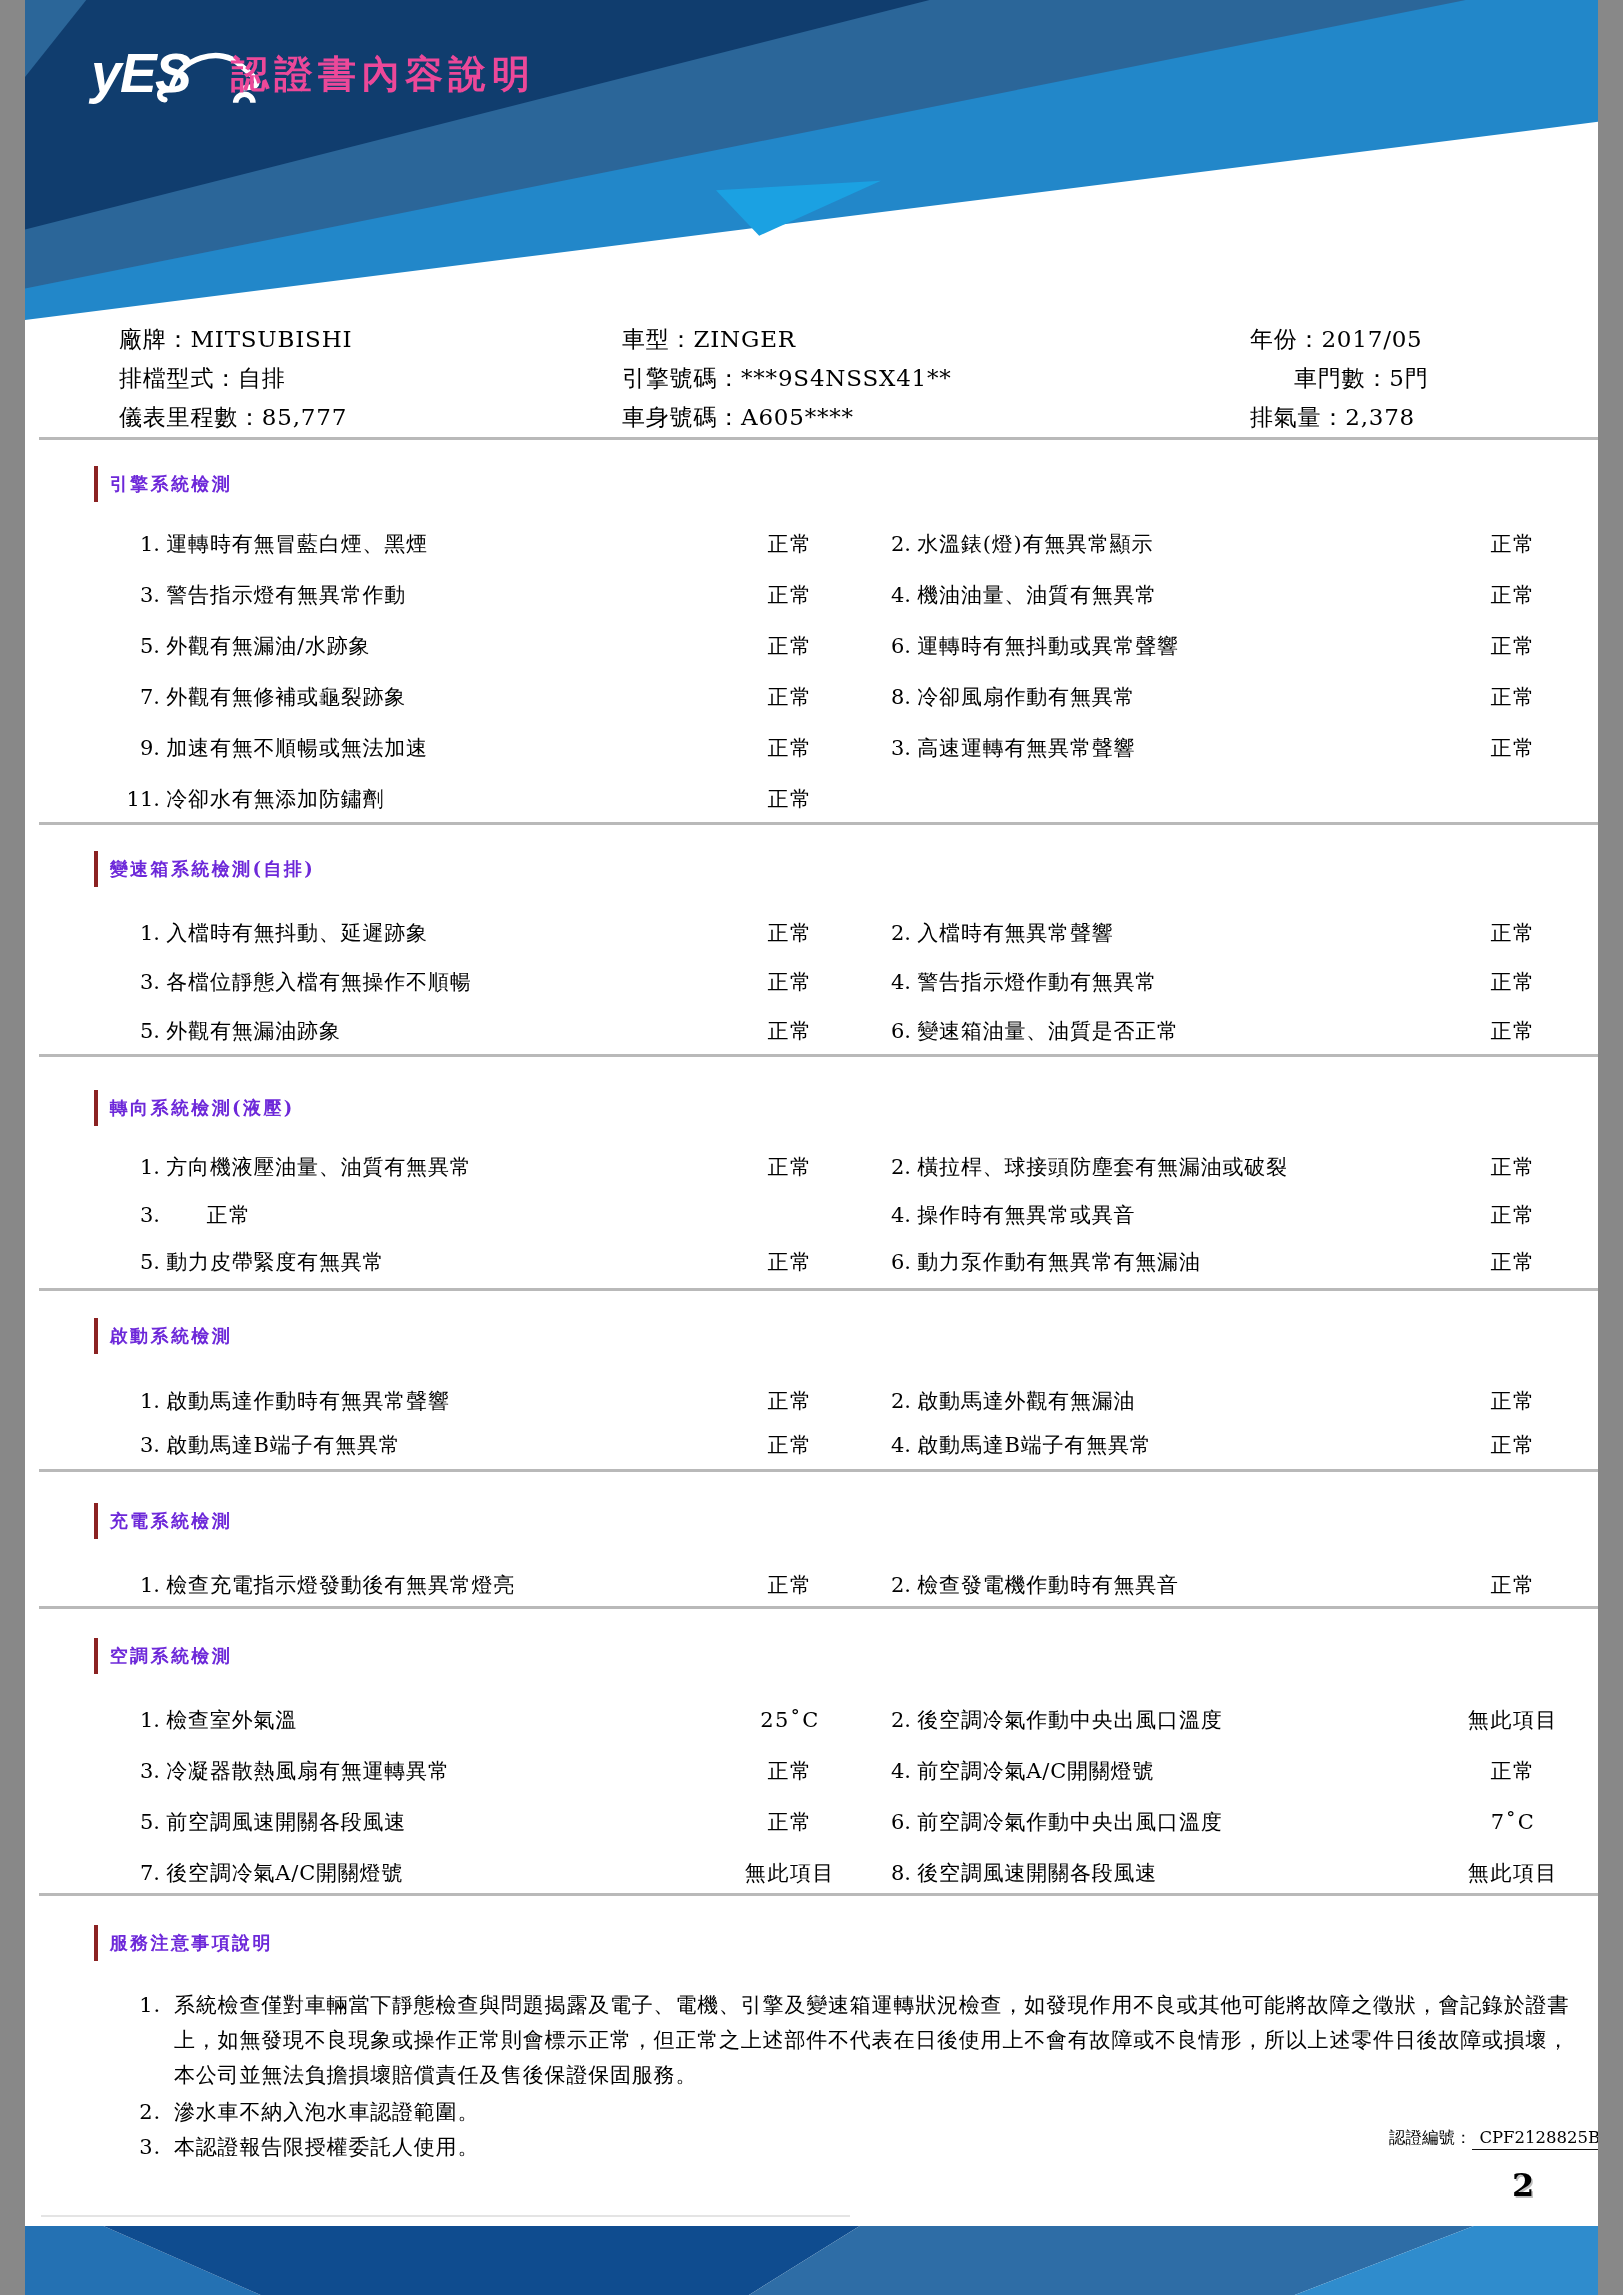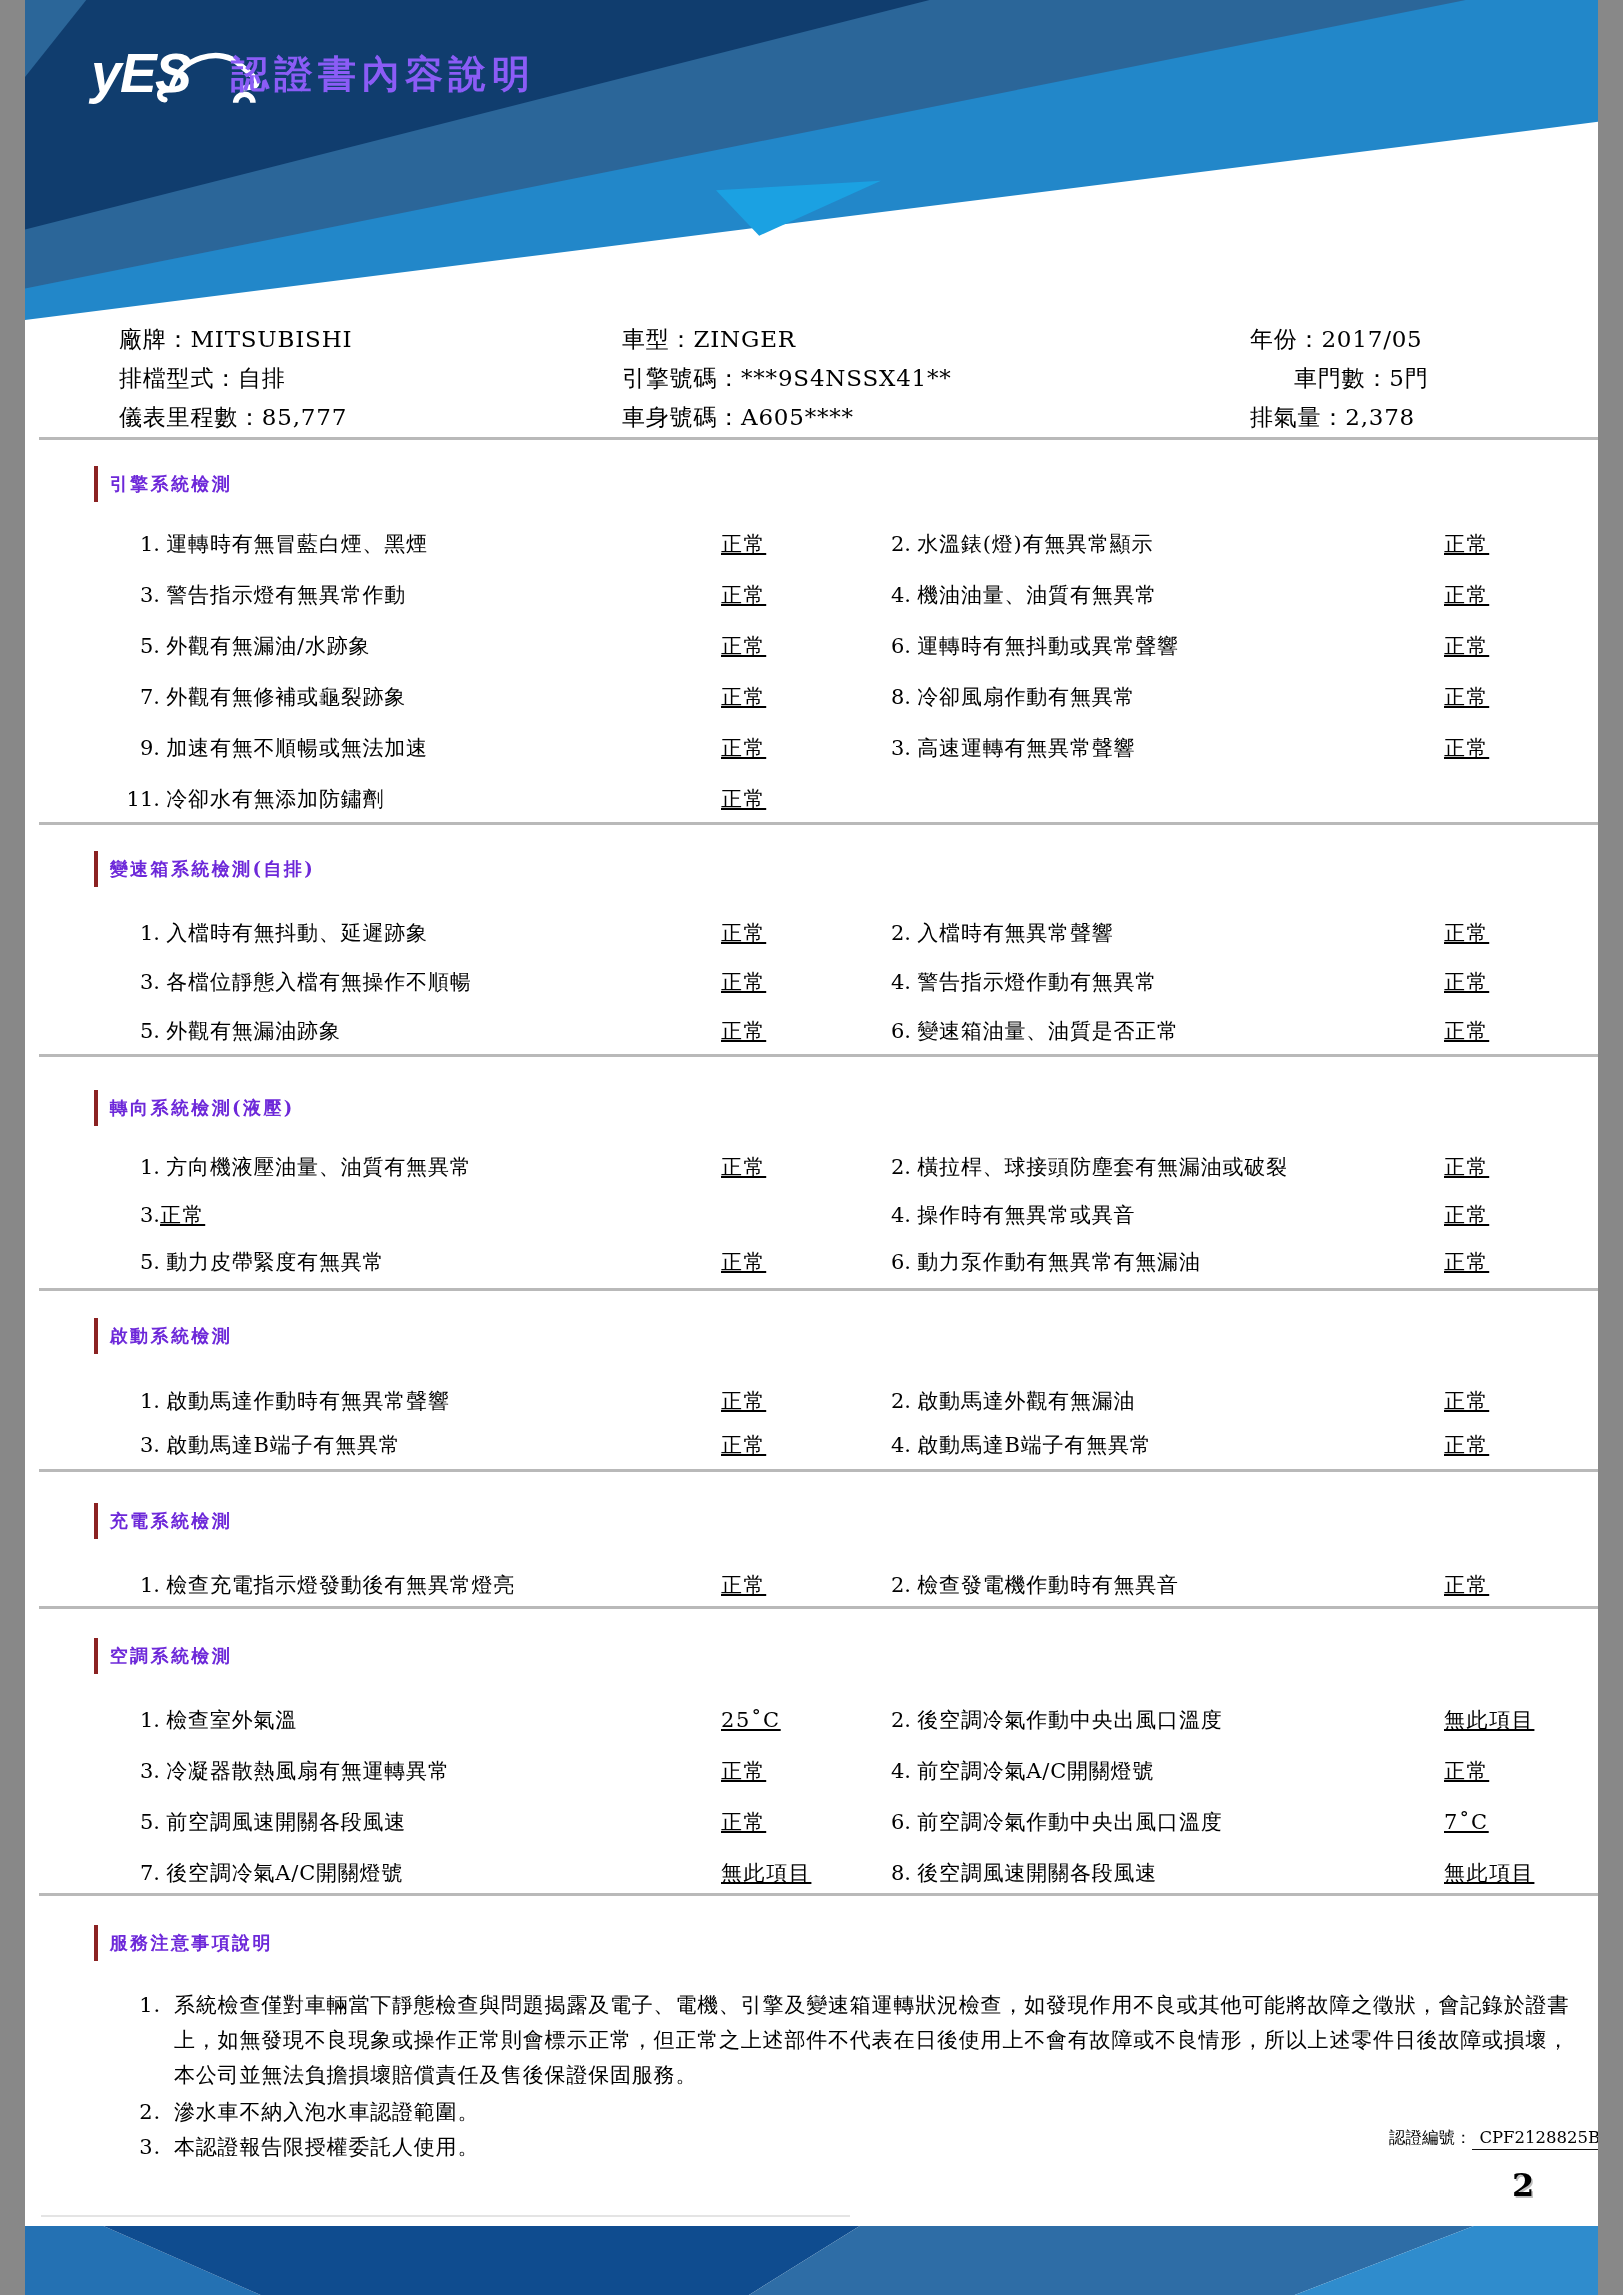--- a/index.html
+++ b/index.html
@@ -11,38 +11,38 @@
   
   .header-svg{position:absolute;top:0;left:0;width:1623px;height:338px;display:block;}
   .logo-text{
     position:absolute;left:66px;top:41px;width:157px;
     font-family:"Liberation Sans","DejaVu Sans",sans-serif;
     font-style:italic;font-weight:700;font-size:55px;color:#fff;letter-spacing:-1.6px;
   }
   .car-swoosh{position:absolute;left:132px;top:35px;width:118px;height:79px;}
   .page-title{
     position:absolute;left:206px;top:49px;
-    font-size:38px;font-weight:700;color:#8b5cf6;letter-spacing:5.5px;
+    font-size:38px;font-weight:700;color:#ec4899;letter-spacing:5.5px;
   }
   
   .info-cell{position:absolute;font-size:23px;letter-spacing:0.8px;white-space:nowrap;}
   
   .divider{position:absolute;left:14px;width:1595px;height:3.1px;background:#b9b9b9;}
   .pre-footer-line{position:absolute;left:15.7px;top:2215px;width:809px;height:2.4px;background:#e4e4e4;}
   
   .sec-title{position:absolute;left:69px;display:flex;align-items:center;height:38px;}
   .sec-bar{width:3.9px;height:36px;background:#8b2222;margin-right:11.8px;flex:none;}
   .sec-text{font-size:18px;color:#6d28d9;letter-spacing:2.4px;font-weight:600;white-space:nowrap;}
   
   .item{position:absolute;display:flex;align-items:flex-start;font-size:21px;line-height:27px;}
   .item.colL{left:94px;width:740px;}
   .item.colR{left:845px;width:712px;}
   .item .no{flex:none;width:41px;text-align:right;}
   .item .lbl{flex:1 1 auto;margin-left:6.3px;letter-spacing:0.8px;}
-  .item .res{flex:none;width:138px;letter-spacing:1.6px;text-decoration:underline;}
+  .item .res{flex:none;width:138px;text-align:center;letter-spacing:1.6px;}
   
   .note{position:absolute;left:86px;width:1476px;font-size:21px;line-height:35px;padding-left:63px;box-sizing:border-box;letter-spacing:0.8px;}
   .note .nno{position:absolute;left:0;top:0;width:50px;text-align:right;}
   
   .cert-line{position:absolute;left:1364px;top:2127px;font-size:16.5px;white-space:nowrap;}
   .cert-val{border-bottom:1.6px solid #111;padding:1.6px 12.6px 2.4px 7.9px;font-family:"DejaVu Serif","Liberation Serif",serif;}
   .page-num{position:absolute;left:1487px;top:2166px;font-size:32px;font-weight:700;text-shadow:1.6px 1.6px 0 #bdbdbd;}
   
   .footer-svg{position:absolute;left:0;top:2226px;width:1623px;height:69px;display:block;}
 </style>

